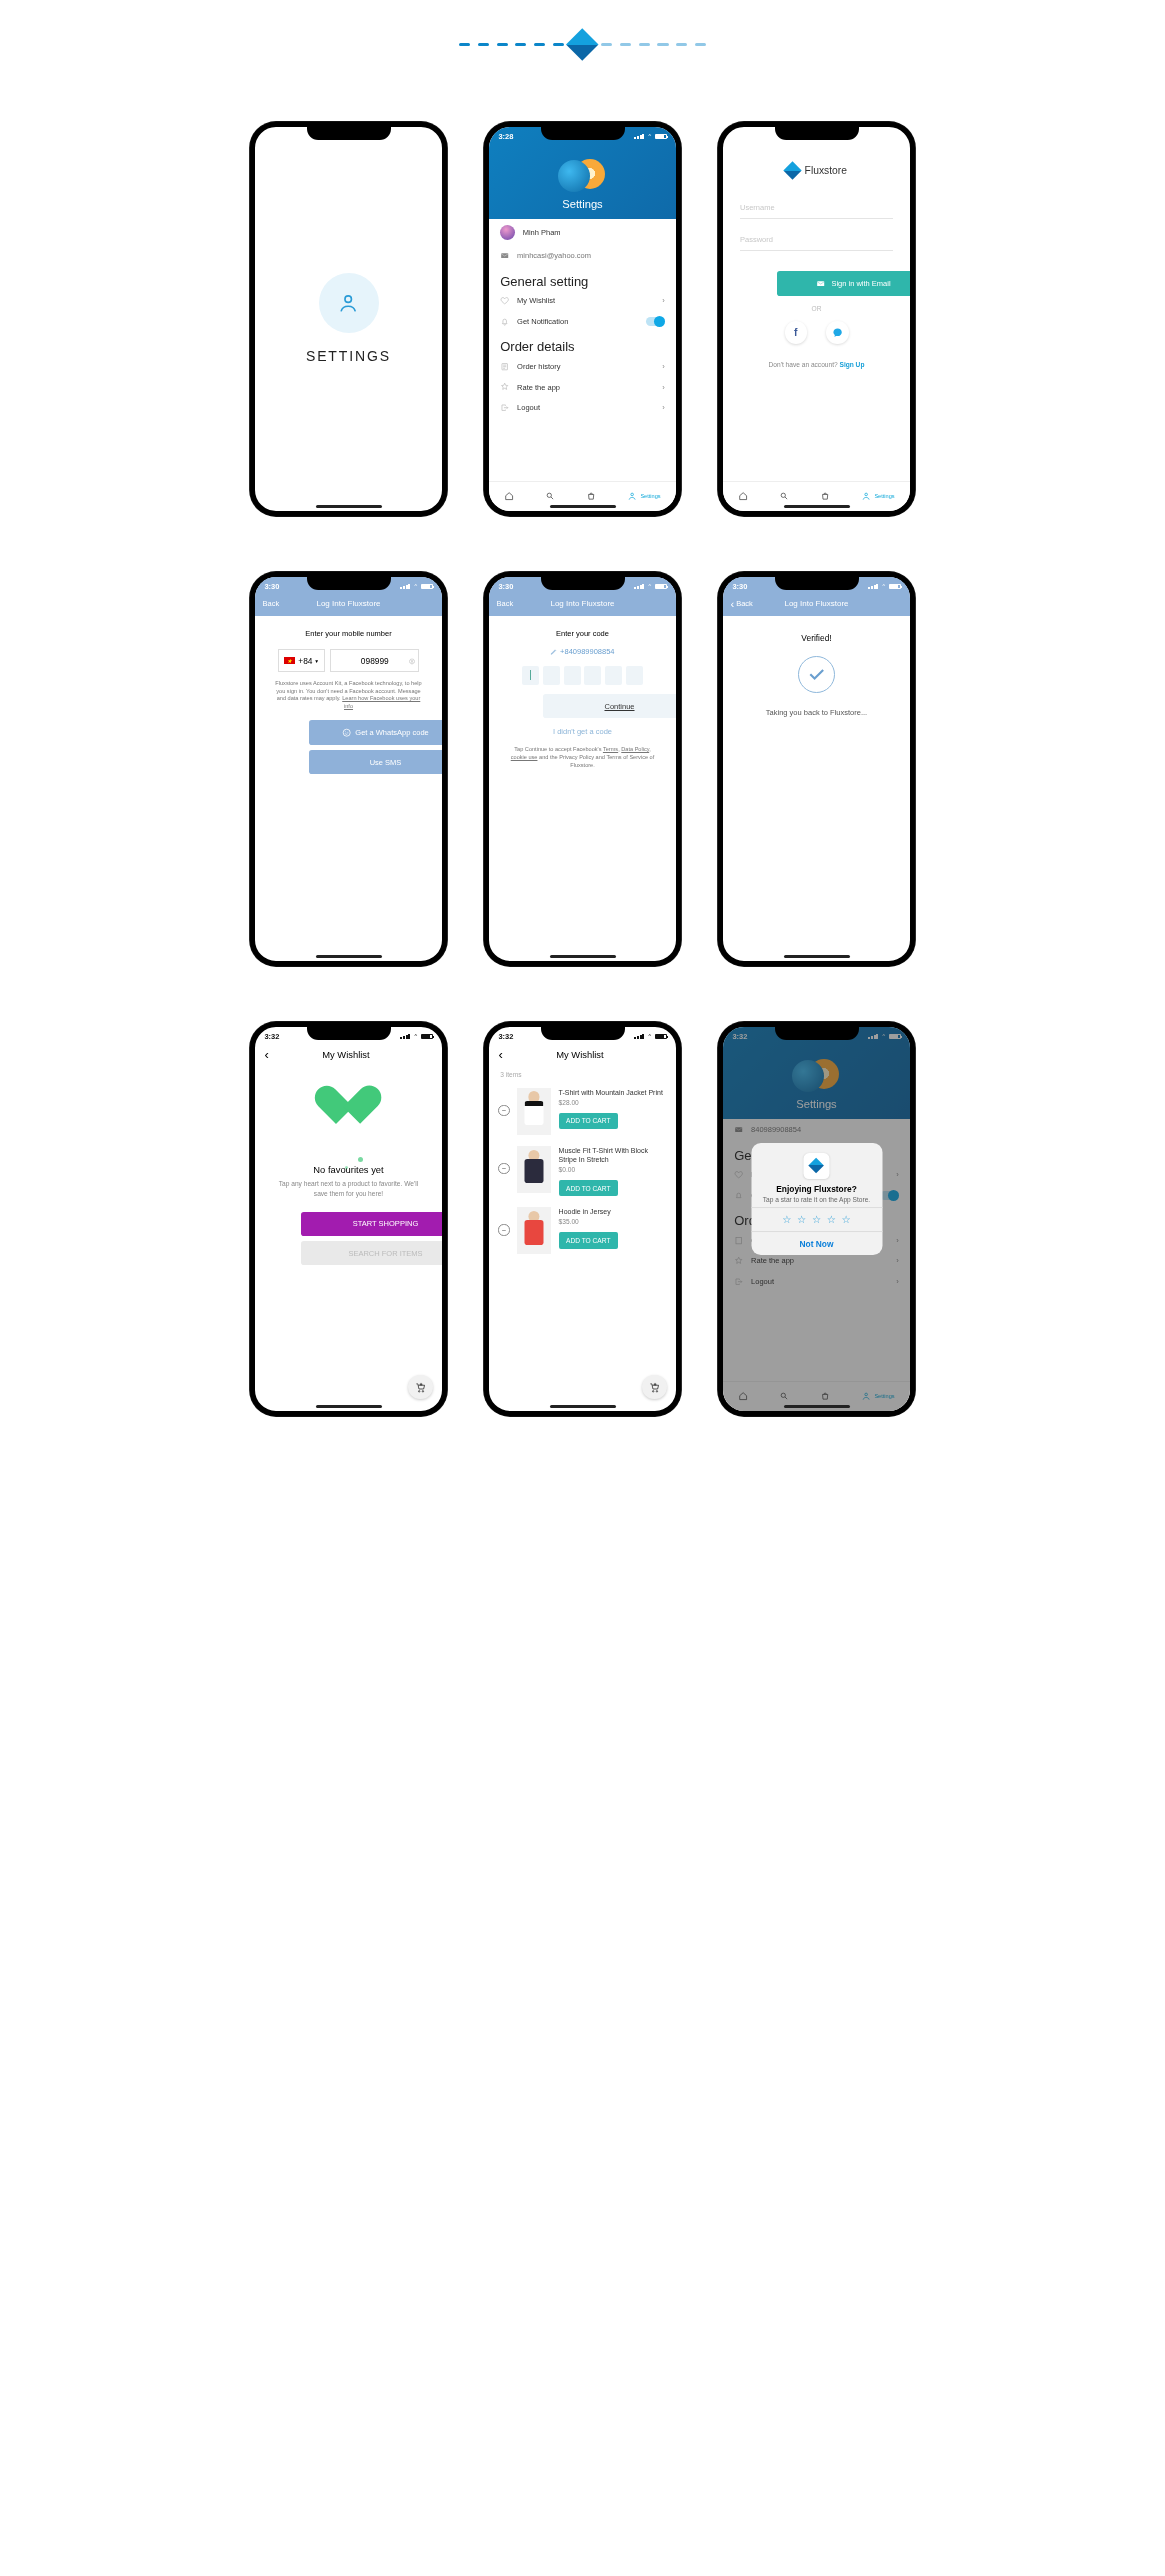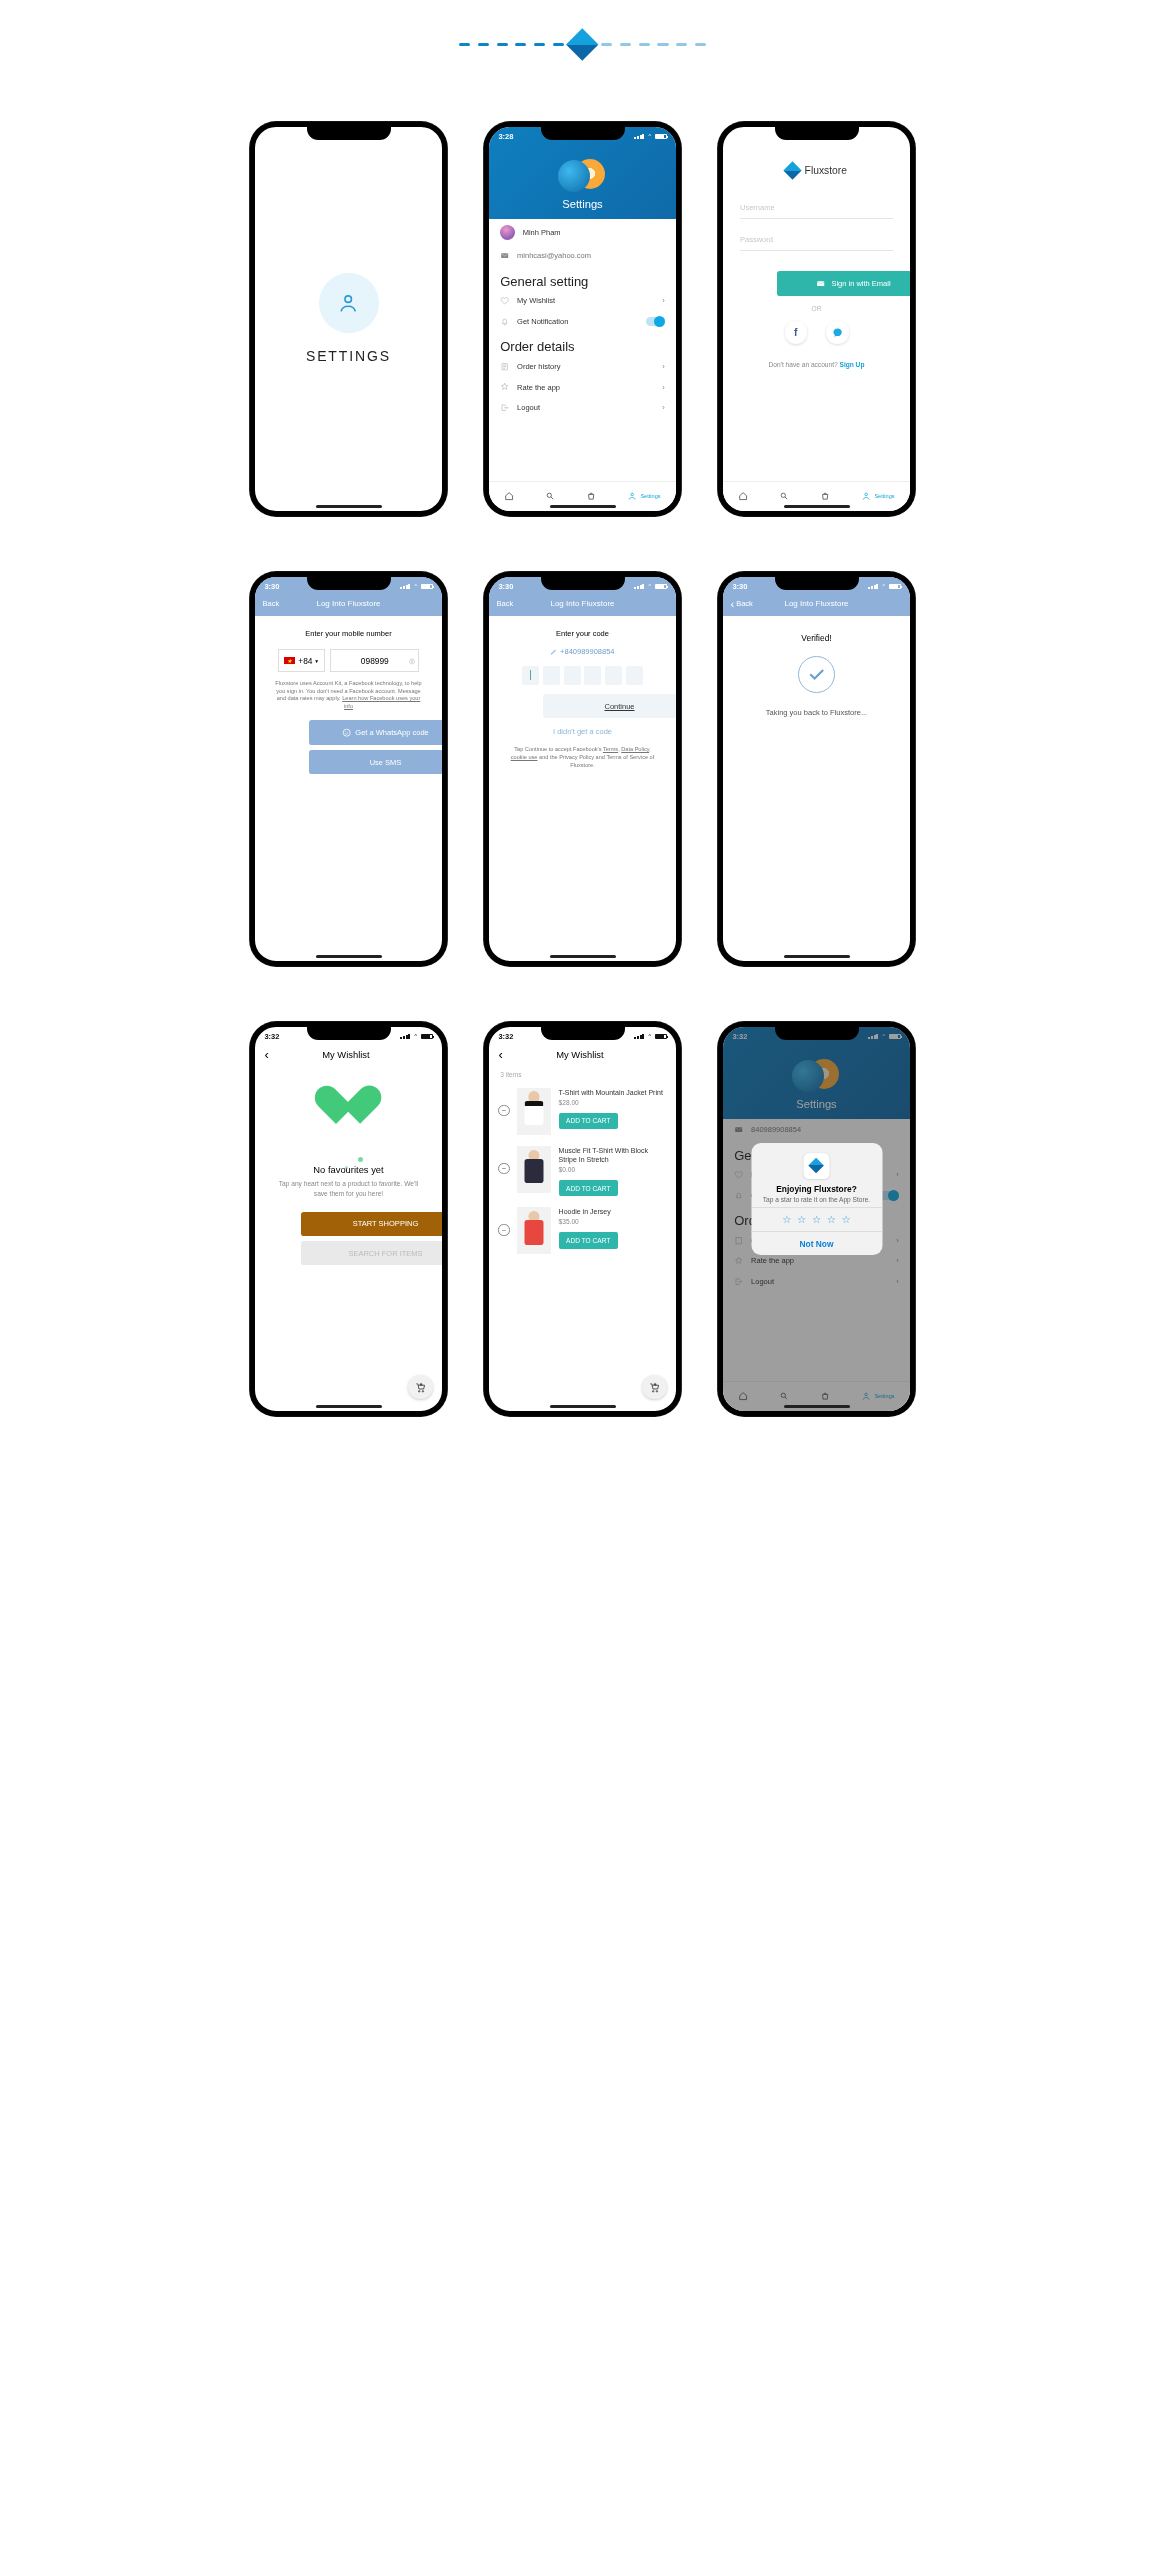--- a/index.html
+++ b/index.html
@@ -61,21 +61,21 @@
   .toggle{margin-left:auto;width:19px;height:9.4px;background:#bde3f5;border-radius:5.6px;position:relative;}
   .toggle i{position:absolute;right:0;top:-0.9px;width:11.2px;height:11.2px;background:#0fa8e6;border-radius:50%;}
 
   .fab{position:absolute;right:9.4px;bottom:11.2px;width:24.4px;height:24.4px;border-radius:50%;background:#f1f1f1;display:flex;align-items:center;justify-content:center;box-shadow:0 0.9px 2.8px rgba(0,0,0,.2);color:#333;}
   .fab svg{width:11.2px;height:11.2px;}
 
   .btn{display:block;width:100%;border:none;border-radius:2.8px;font-size:7.5px;padding:7.5px;color:#fff;text-align:center;margin-left:37px;}
   .btn-teal{background:var(--teal);}
   .btn-teal-sm{background:var(--teal);font-size:6.6px;padding:4.7px 7.5px;width:auto;display:inline-block;border-radius:1.9px;}
   .btn-blue{background:var(--lightblue);}
-  .btn-black{background:#a16207;}
+  .btn-black{background:#a21caf;}
   .btn-grey{background:#e9e9e9;color:#bbb;}
 
   .input-line{border:none;border-bottom:0.9px solid #e4e4e4;font-size:7.5px;padding:5.6px 0;width:100%;outline:none;color:#333;}
   .input-line::placeholder{color:#c8c8c8;}
 
   .login-nav{height:24.4px;margin-top:-15px;padding-top:15px;box-sizing:content-box;background:var(--lightblue);color:#fff;display:flex;align-items:center;font-size:8.4px;position:relative;}
   .login-nav .back{position:absolute;left:7.5px;font-size:7.5px;}
   .login-nav .c{flex:1;text-align:center;font-weight:500;font-size:8px;}
 
   .heart-shape{width:47px;height:42px;position:relative;margin:19px auto 7.5px;}

